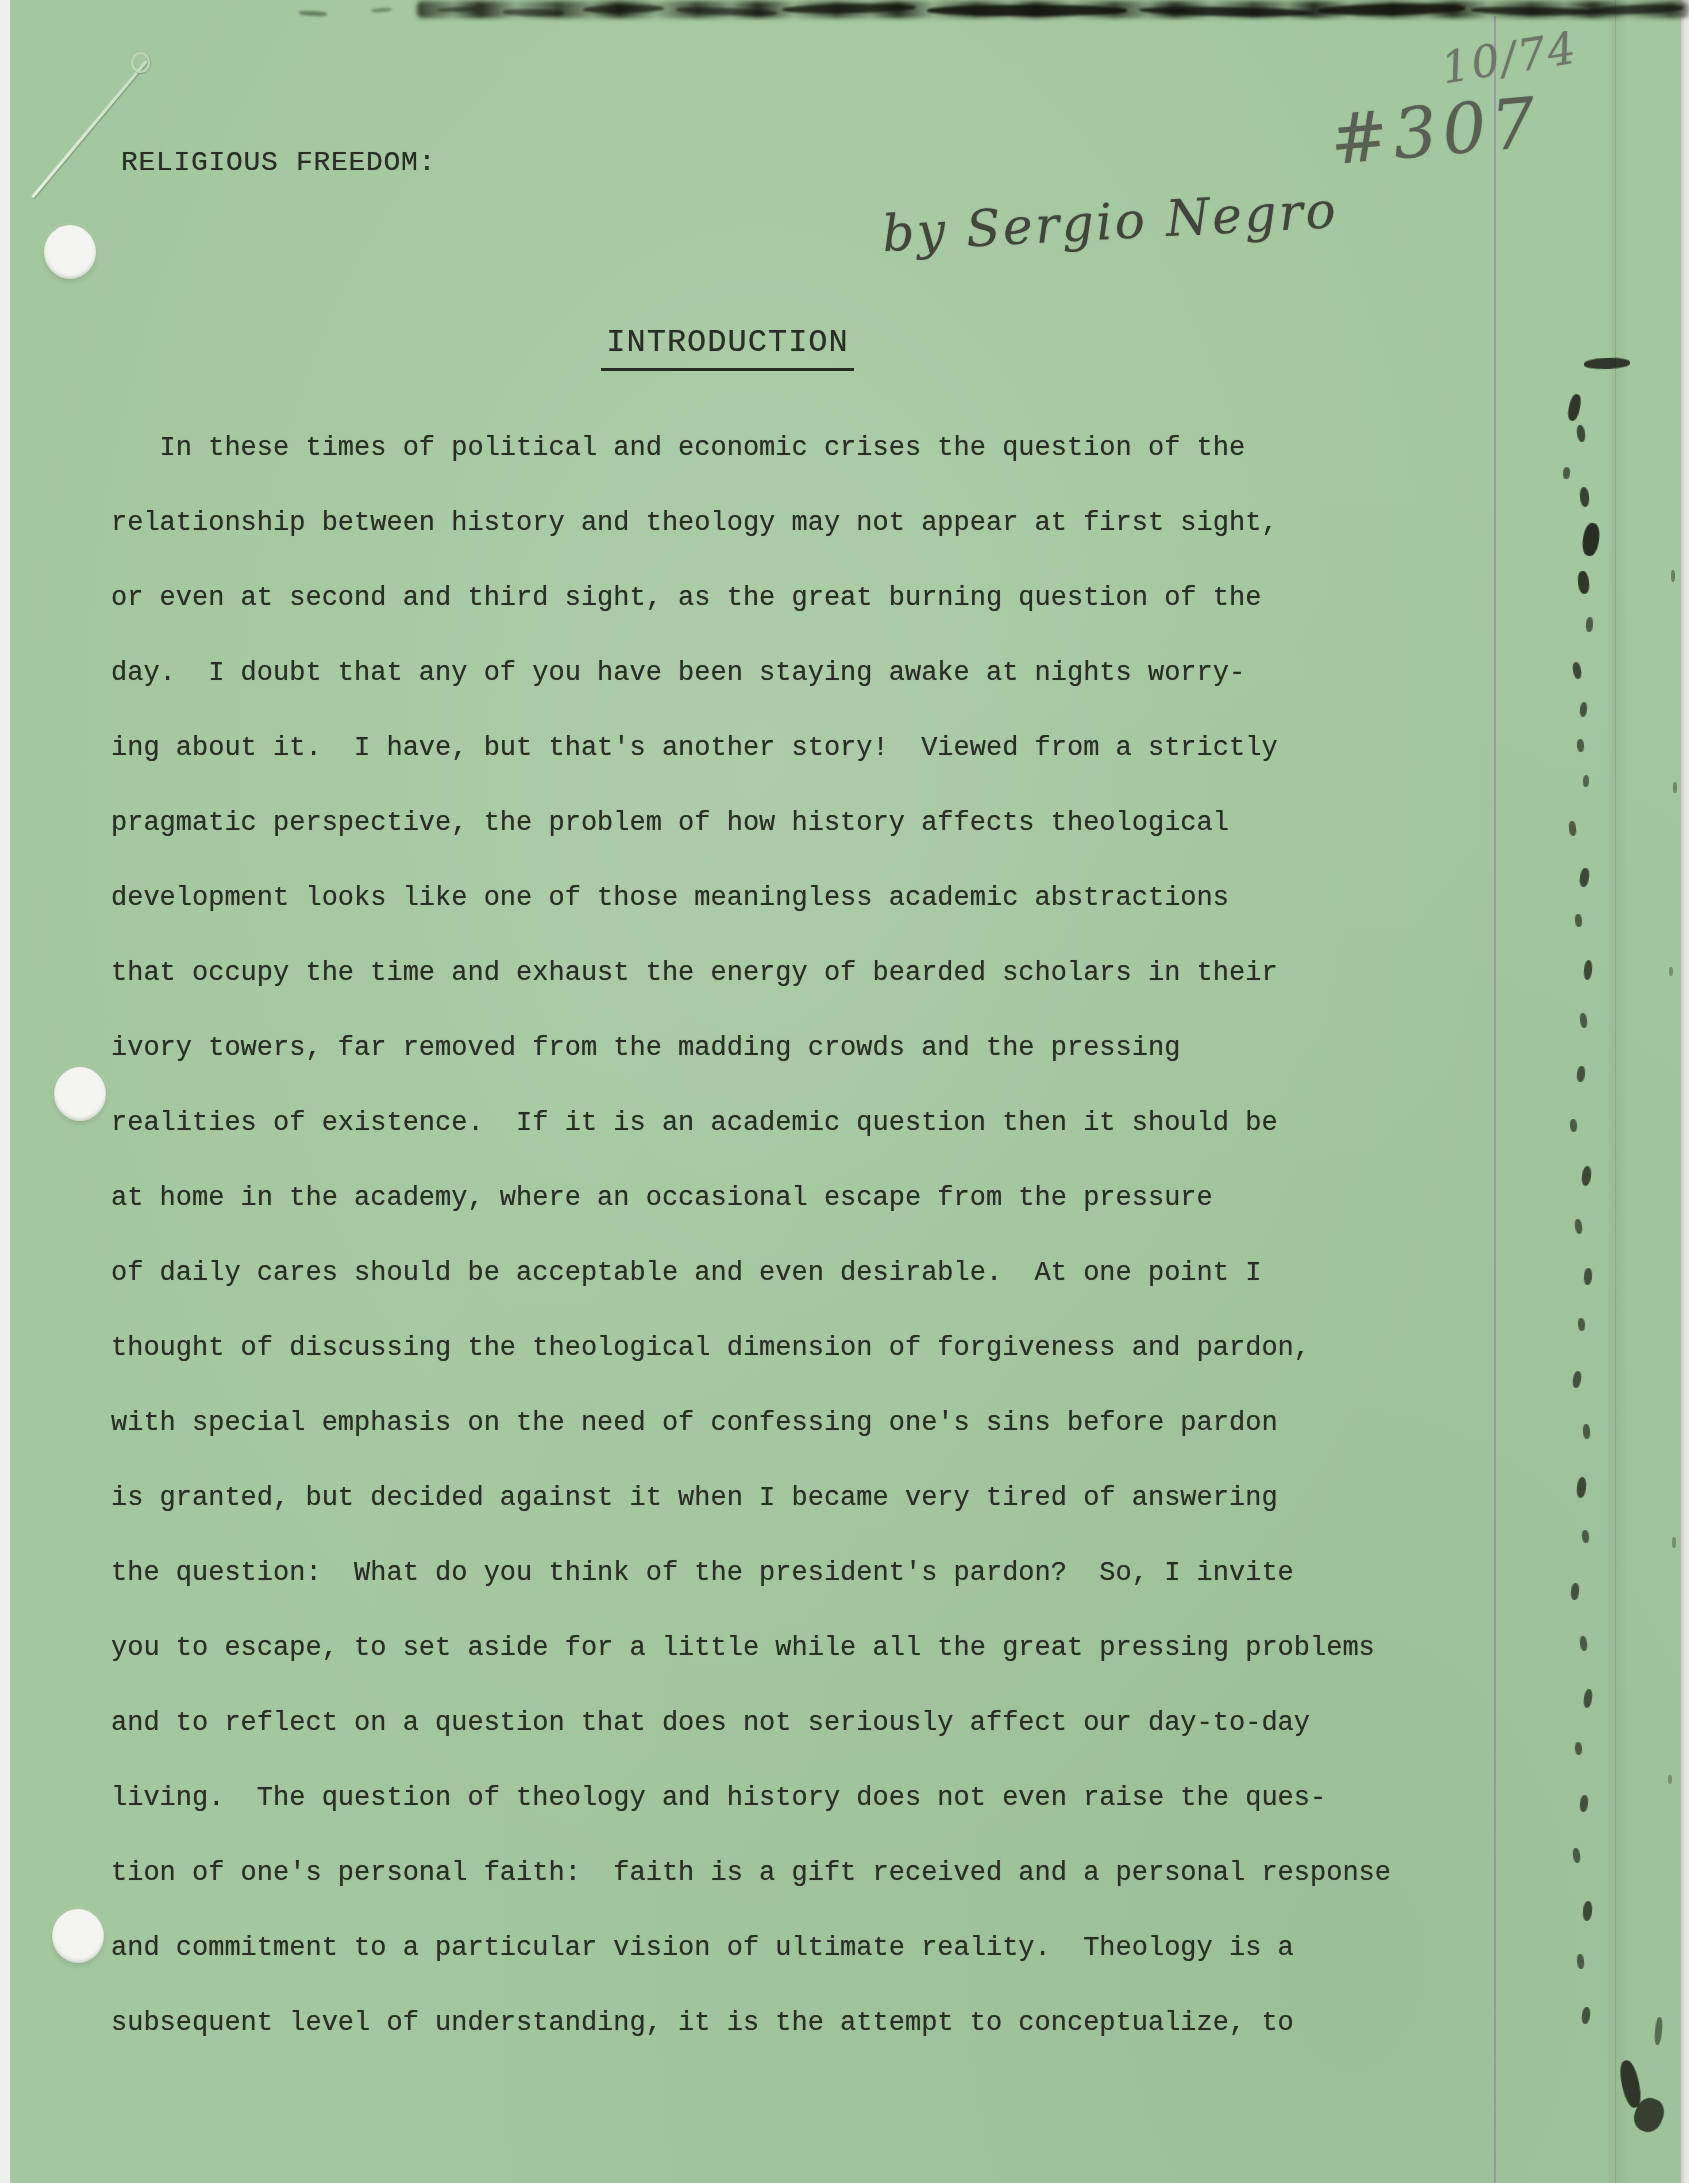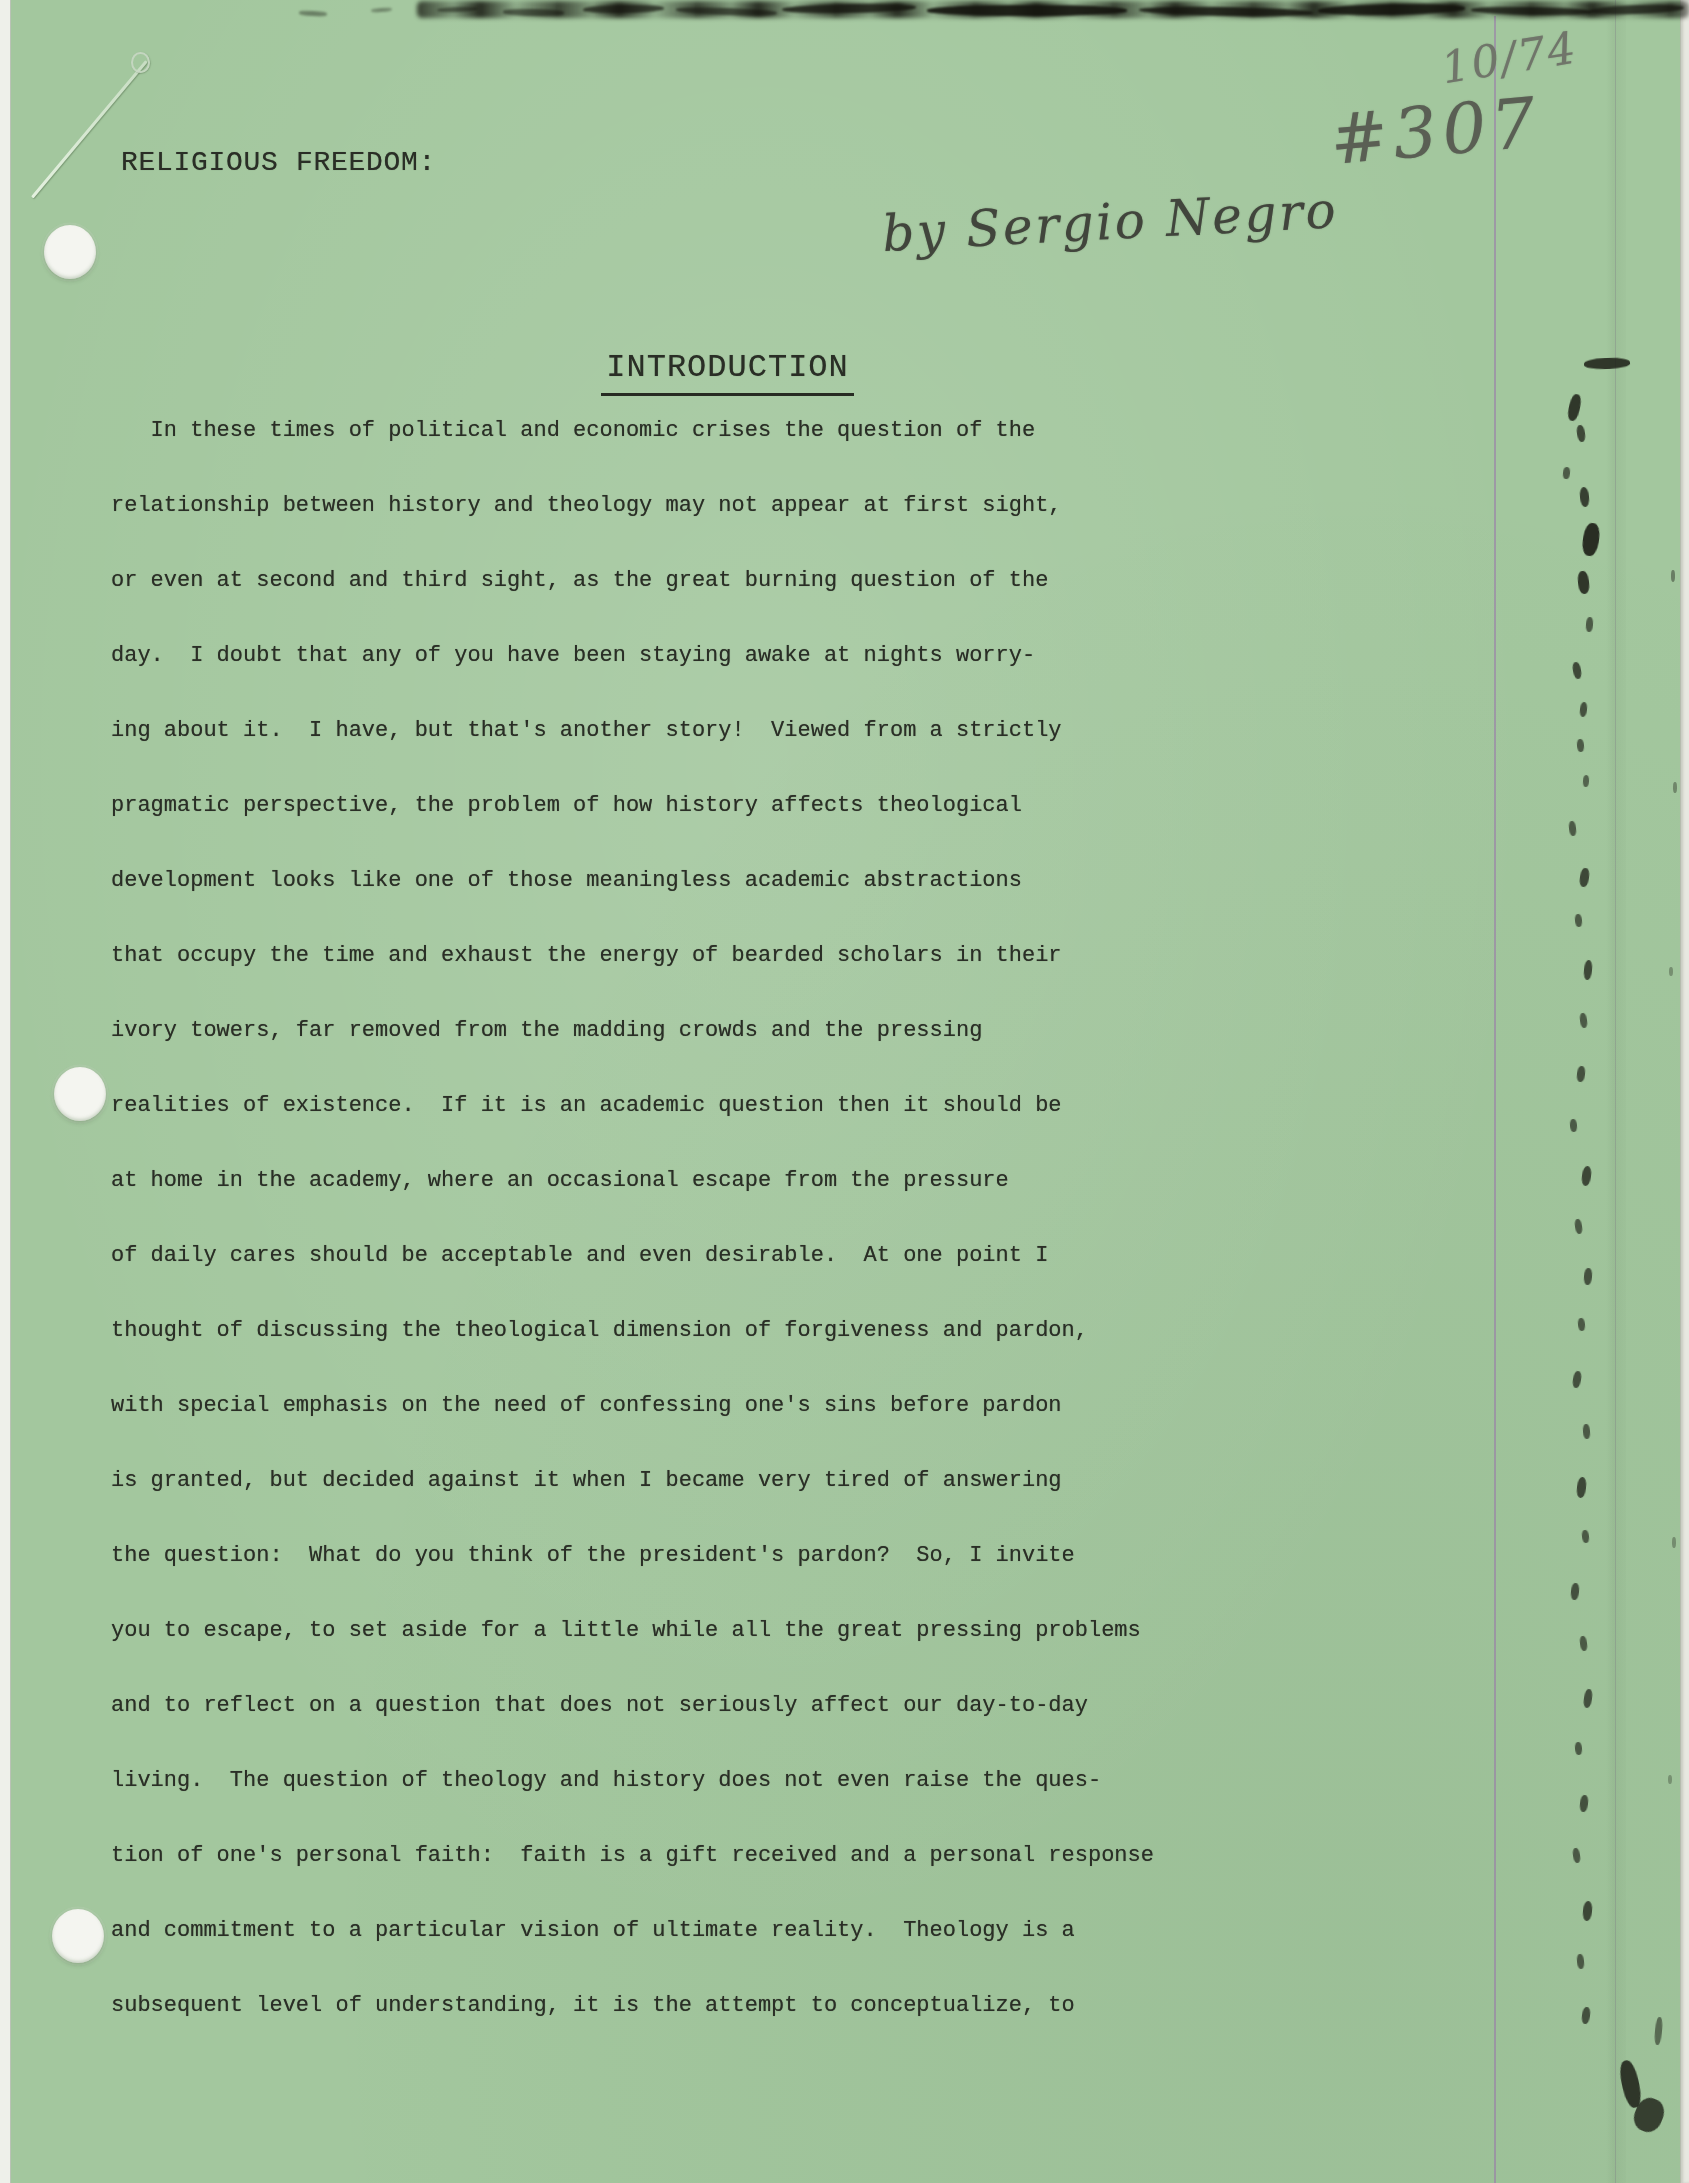--- a/index.html
+++ b/index.html
@@ -38,28 +38,28 @@
   .typed{ text-shadow:0 0 0.7px rgba(28,32,22,0.55); white-space:pre; }
   .doc-title{
     position:absolute;left:121px;top:147px;
     font-size:28px;letter-spacing:0.7px;
   }
   .doc-subtitle{
     position:absolute;left:103px;top:221px;
     font-size:26.5px;letter-spacing:0.3px;
   }
   .section-heading{
-    position:absolute;left:601px;top:349px;
+    position:absolute;left:601px;top:324px;
     font-size:32px;letter-spacing:1px;
     border-bottom:3.3px solid #272b23;
     padding:0 5.3px 6.6px 5.3px;
   }
   .body-text{
-    position:absolute;left:111px;top:393px;width:1312px;
-    font-size:22px;line-height:75px;
+    position:absolute;left:111px;top:411px;width:1312px;
+    font-size:27px;line-height:75px;
   }
   .body-text div{white-space:pre;}
   .hand{
     position:absolute;
     font-family:"DejaVu Serif","Liberation Serif",serif;
     font-style:italic;white-space:pre;
   }
   .hand-date{
     left:1441px;top:32px;font-size:44px;color:#70756a;
     transform:rotate(-9deg);letter-spacing:2px;

